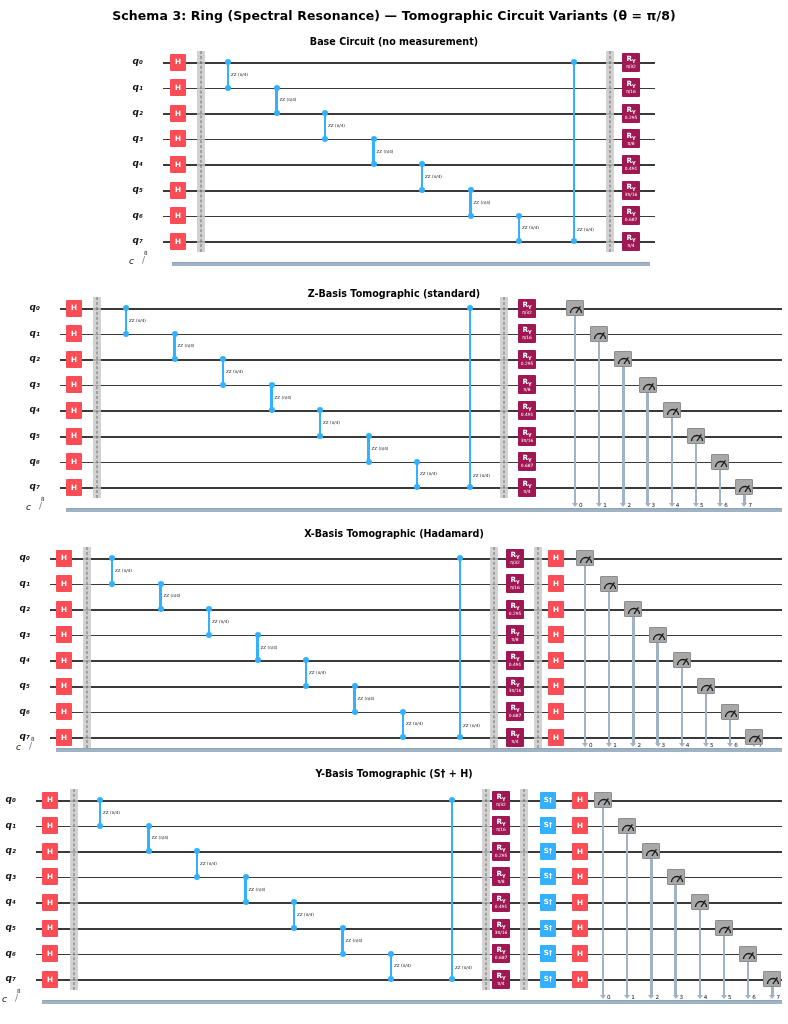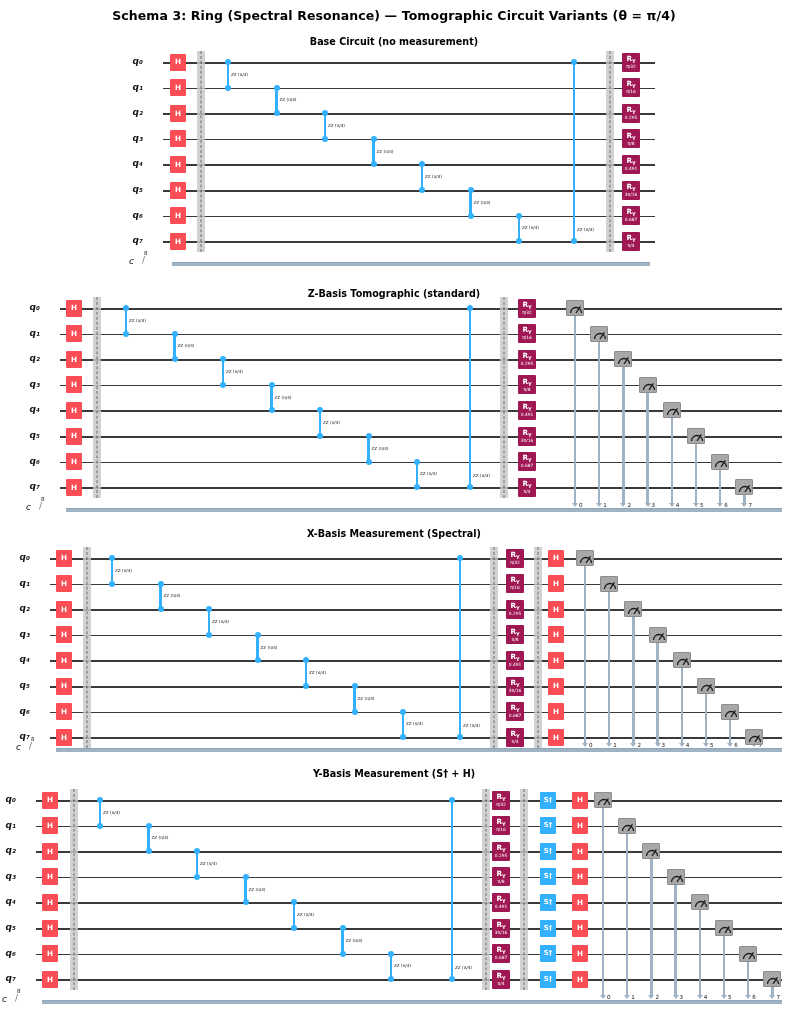--- a/index.html
+++ b/index.html
@@ -64,21 +64,21 @@
 
   
   .mline{position:absolute;width:2.4px;background:#9fb3c4;}
   .marrow{position:absolute;width:0;height:0;
     border-left:3px solid transparent;border-right:3px solid transparent;
     border-top:4px solid #9fb3c4;}
 </style>
 </head>
 <body>
 
-<div class="main-title">Schema 3: Ring (Spectral Resonance) — Tomographic Circuit Variants (θ = π/4)</div>
+<div class="main-title">Schema 3: Ring (Spectral Resonance) — Tomographic Circuit Variants (θ = π/8)</div>
 
 <div id="panels-root">
     <div class="panel" style="top: 36px; height: 246px;">
       <div class="panel-title" style="top: 0px;">Base Circuit (no measurement)</div>
       <div class="circuit" style="top: 0px;">
         <div class="wire" style="left: 163px; top: 26px; width: 492px;"></div>
         <div class="qlabel" style="left: 125px; top: 20px; width: 18px;">q₀</div>
         <div class="gate g-h" style="left: 170px; top: 17.5px; width: 16px; height: 17px;">
           <div class="gname">H</div>
         </div>
@@ -386,21 +386,21 @@
             </svg>
           </span>
         </div>
         <div class="cwire" style="left: 66px; top: 220px; width: 716px;"></div>
         <div class="clabel" style="left: 26px; top: 214px;">c</div>
         <div class="cslash" style="left: 39px; top: 213px;">/</div>
         <div class="cnum" style="left: 41px; top: 208px;">8</div>
       </div>
     </div>
     <div class="panel" style="top: 528px; height: 240px;">
-      <div class="panel-title" style="top: 0px;">X-Basis Measurement (Spectral)</div>
+      <div class="panel-title" style="top: 0px;">X-Basis Tomographic (Hadamard)</div>
       <div class="circuit" style="top: 0px;">
         <div class="wire" style="left: 50px; top: 30px; width: 732px;"></div>
         <div class="qlabel" style="left: 12px; top: 24px; width: 18px;">q₀</div>
         <div class="gate g-h" style="left: 56px; top: 21.5px; width: 16px; height: 17px;">
           <div class="gname">H</div>
         </div>
         <div class="gate g-ry" style="left: 506px; top: 20.5px; width: 18px; height: 19px;">
           <div class="gname"><span>R</span><sub>Y</sub></div>
           <div class="gsub">π/32</div>
         </div>
@@ -614,21 +614,21 @@
             </svg>
           </span>
         </div>
         <div class="cwire" style="left: 56px; top: 220px; width: 726px;"></div>
         <div class="clabel" style="left: 16px; top: 214px;">c</div>
         <div class="cslash" style="left: 29px; top: 213px;">/</div>
         <div class="cnum" style="left: 31px; top: 208px;">8</div>
       </div>
     </div>
     <div class="panel" style="top: 768px; height: 252px;">
-      <div class="panel-title" style="top: 0px;">Y-Basis Measurement (S† + H)</div>
+      <div class="panel-title" style="top: 0px;">Y-Basis Tomographic (S† + H)</div>
       <div class="circuit" style="top: 0px;">
         <div class="wire" style="left: 36px; top: 32px; width: 746px;"></div>
         <div class="qlabel" style="left: -2px; top: 26px; width: 18px;">q₀</div>
         <div class="gate g-h" style="left: 42px; top: 23.5px; width: 16px; height: 17px;">
           <div class="gname">H</div>
         </div>
         <div class="gate g-ry" style="left: 492px; top: 22.5px; width: 18px; height: 19px;">
           <div class="gname"><span>R</span><sub>Y</sub></div>
           <div class="gsub">π/32</div>
         </div>

